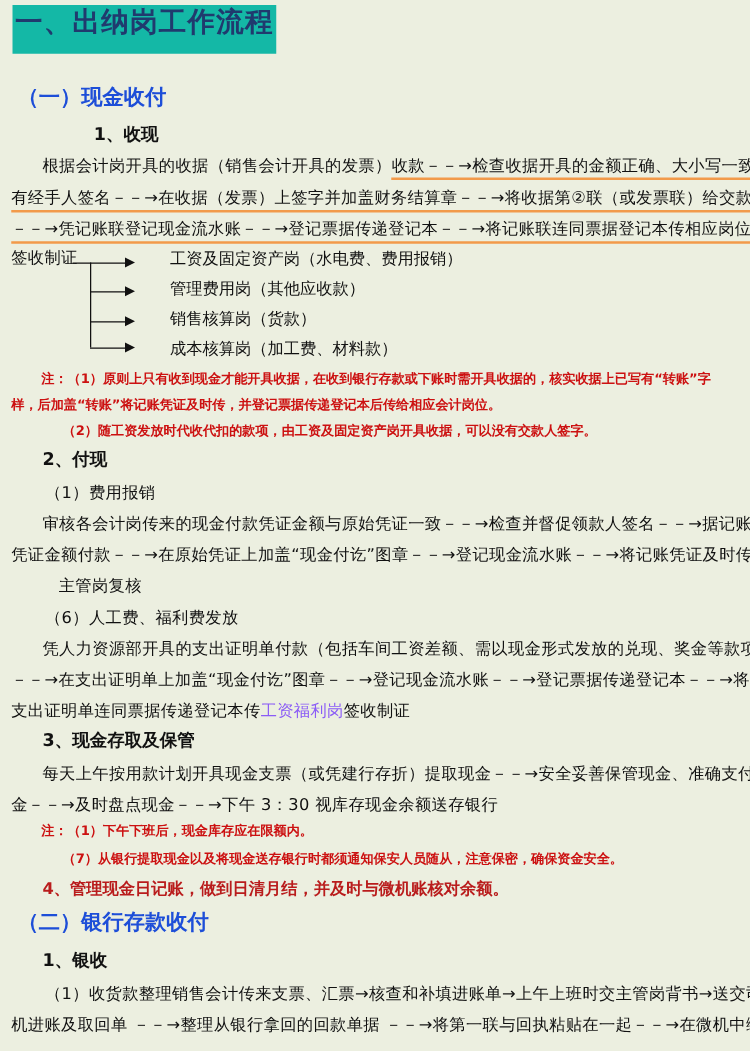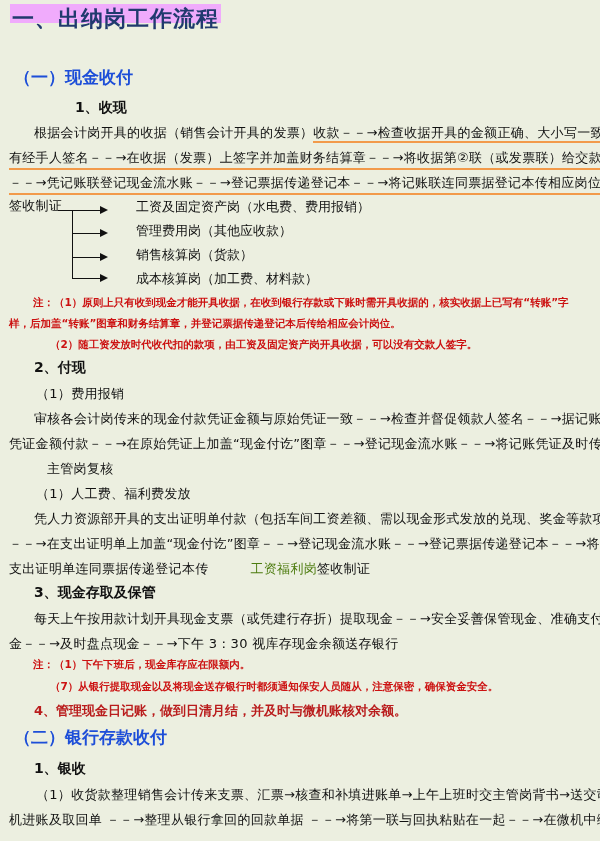--- a/index.html
+++ b/index.html
@@ -1,25 +1,25 @@
 <!DOCTYPE html>
 <html><head>
 <meta charset="utf-8">
 <style>
   html, body { margin:0; padding:0; }
   body { width:600px; height:841px; background:#ecefe0; overflow:hidden; position:relative;
          font-family:"DejaVu Sans","Liberation Sans",sans-serif; color:#111; }
   .abs { position:absolute; white-space:nowrap; }
-  .h1 { left:10px; top:4px; height:19px; background:#f0abfc; color:#203a6e; font-size:22px; font-weight:bold; line-height:30px; padding:0 2px; letter-spacing:1px; }
+  .h1 { left:10px; top:4px; height:39px; background:#14b8a6; color:#203a6e; font-size:22px; font-weight:bold; line-height:30px; padding:0 2px; letter-spacing:1px; }
   .h2 { left:14px; font-size:17px; font-weight:bold; color:#1d4ed8; }
   .h3 { left:34px; font-size:14px; font-weight:bold; color:#111; }
   .p { font-size:13px; color:#111; letter-spacing:0.3px; }
   .ul { border-bottom:2px solid #f29a4a; padding-bottom:1px; }
   .note { font-size:10.5px; font-weight:bold; color:#cc1111; }
-  .red { color:#4d7c0f;margin-left:42px; }
+  .red { color:#8b5cf6; }
   .big-red { font-size:13px; font-weight:bold; color:#b91c1c; }
   .branch { font-size:13px; color:#111; }
   .line { position:absolute; background:#111; }
   .arrow { position:absolute; width:0; height:0; border-top:4px solid transparent; border-bottom:4px solid transparent; border-left:8px solid #111; }
 </style>
 </head>
 <body>
 
 <div class="abs h1">一、出纳岗工作流程</div>
 
@@ -44,30 +44,30 @@
   <div class="arrow" style="left:100px; top:229px;"></div>
   <div class="arrow" style="left:100px; top:253px;"></div>
   <div class="arrow" style="left:100px; top:274px;"></div>
   <div class="abs branch" style="left:136px; top:198px;">工资及固定资产岗（水电费、费用报销）</div>
   <div class="abs branch" style="left:136px; top:222px;">管理费用岗（其他应收款）</div>
   <div class="abs branch" style="left:136px; top:246px;">销售核算岗（货款）</div>
   <div class="abs branch" style="left:136px; top:270px;">成本核算岗（加工费、材料款）</div>
 </div>
 
 <div class="abs note" style="left:33px; top:296px;">注：（1）原则上只有收到现金才能开具收据，在收到银行存款或下账时需开具收据的，核实收据上已写有“转账”字</div>
-<div class="abs note" style="left:9px; top:317px;">样，后加盖“转账”图章和财务结算章，并登记票据传递登记本后传给相应会计岗位。</div>
+<div class="abs note" style="left:9px; top:317px;">样，后加盖“转账”将记账凭证及时传，并登记票据传递登记本后传给相应会计岗位。</div>
 <div class="abs note" style="left:50px; top:338px;">（2）随工资发放时代收代扣的款项，由工资及固定资产岗开具收据，可以没有交款人签字。</div>
 
 <div class="abs h3" style="top:359px;">2、付现</div>
 <div class="abs p" style="left:36px; top:385px;">（1）费用报销</div>
 <div class="abs p" style="left:34px; top:410px;">审核各会计岗传来的现金付款凭证金额与原始凭证一致－－→检查并督促领款人签名－－→据记账</div>
 <div class="abs p" style="left:9px; top:435px;">凭证金额付款－－→在原始凭证上加盖“现金付讫”图章－－→登记现金流水账－－→将记账凭证及时传</div>
 <div class="abs p" style="left:0; top:460px;margin-left:47px;">主管岗复核</div>
 
-<div class="abs p" style="left:36px; top:485px;">（1）人工费、福利费发放</div>
+<div class="abs p" style="left:36px; top:485px;">（6）人工费、福利费发放</div>
 <div class="abs p" style="left:34px; top:510px;">凭人力资源部开具的支出证明单付款（包括车间工资差额、需以现金形式发放的兑现、奖金等款项）</div>
 <div class="abs p" style="left:9px; top:535px;">－－→在支出证明单上加盖“现金付讫”图章－－→登记现金流水账－－→登记票据传递登记本－－→将</div>
 <div class="abs p" style="left:9px; top:560px;">
   <span>支出证明单连同票据传递登记本传</span><span class="red">工资福利岗</span><span>签收制证</span>
 </div>
 
 <div class="abs h3" style="top:584px;text-align:right;">3、现金存取及保管</div>
 <div class="abs p" style="left:34px; top:610px;">每天上午按用款计划开具现金支票（或凭建行存折）提取现金－－→安全妥善保管现金、准确支付现</div>
 <div class="abs p" style="left:9px; top:635px;">金－－→及时盘点现金－－→下午 3：30 视库存现金余额送存银行</div>
 <div class="abs note" style="left:33px; top:658px;">注：（1）下午下班后，现金库存应在限额内。</div>

